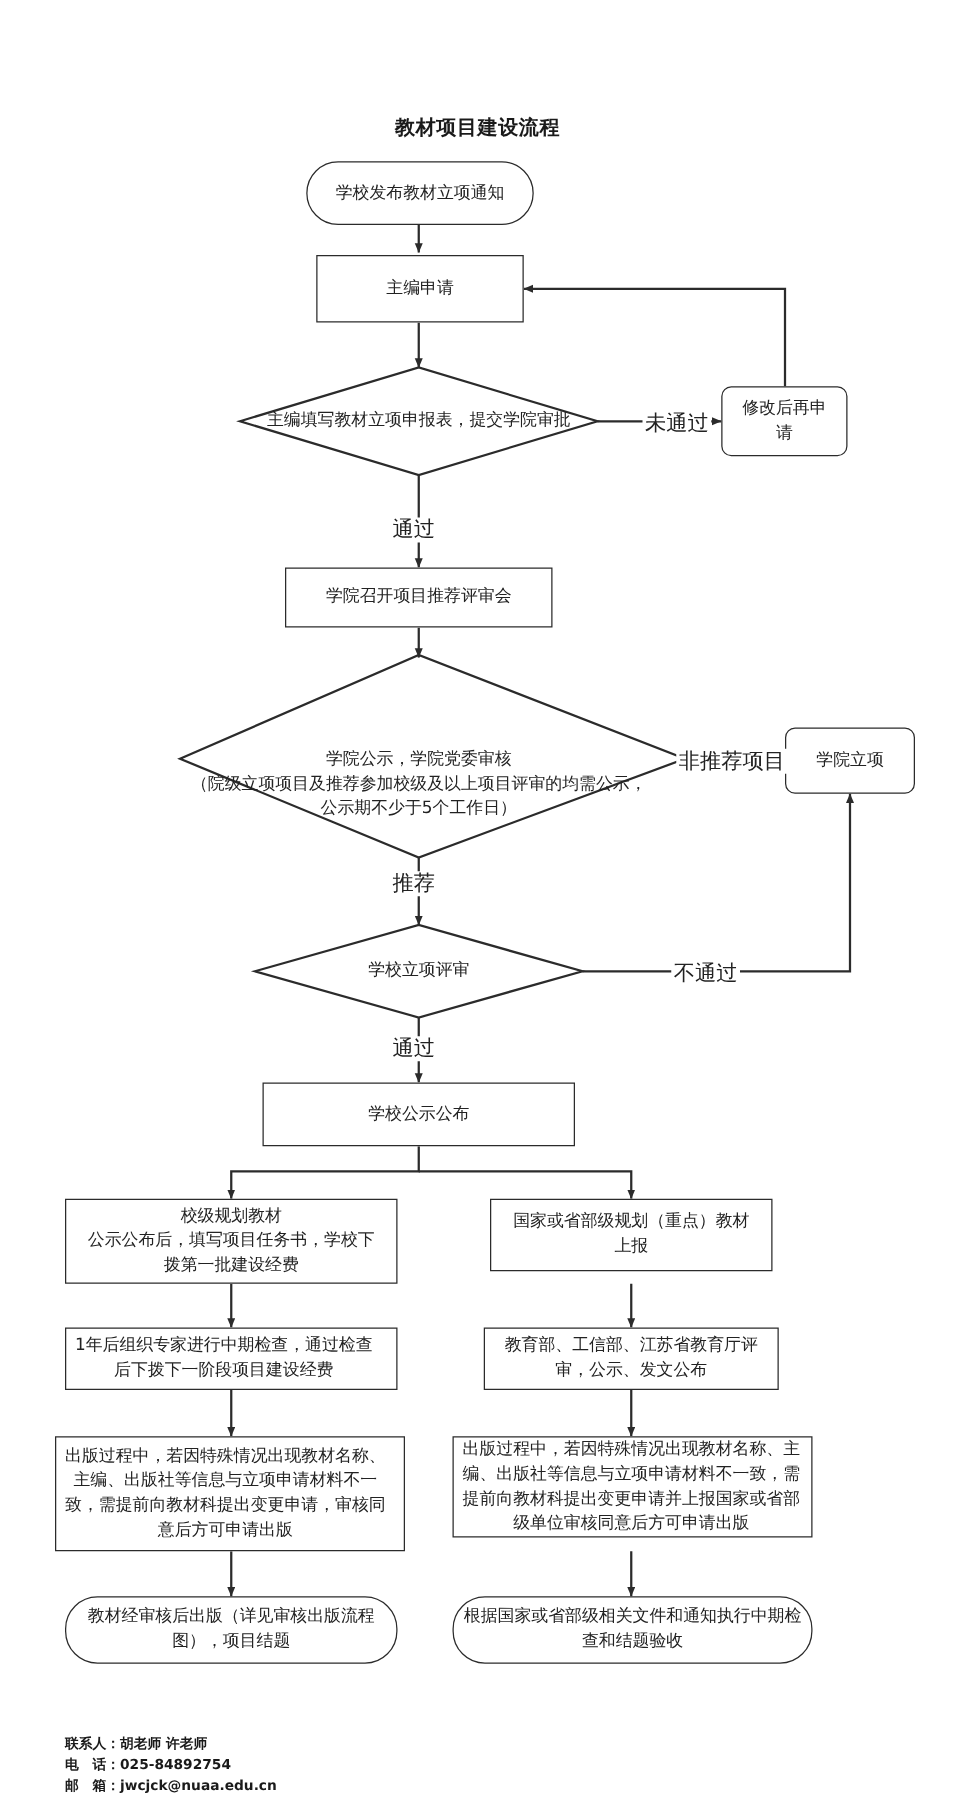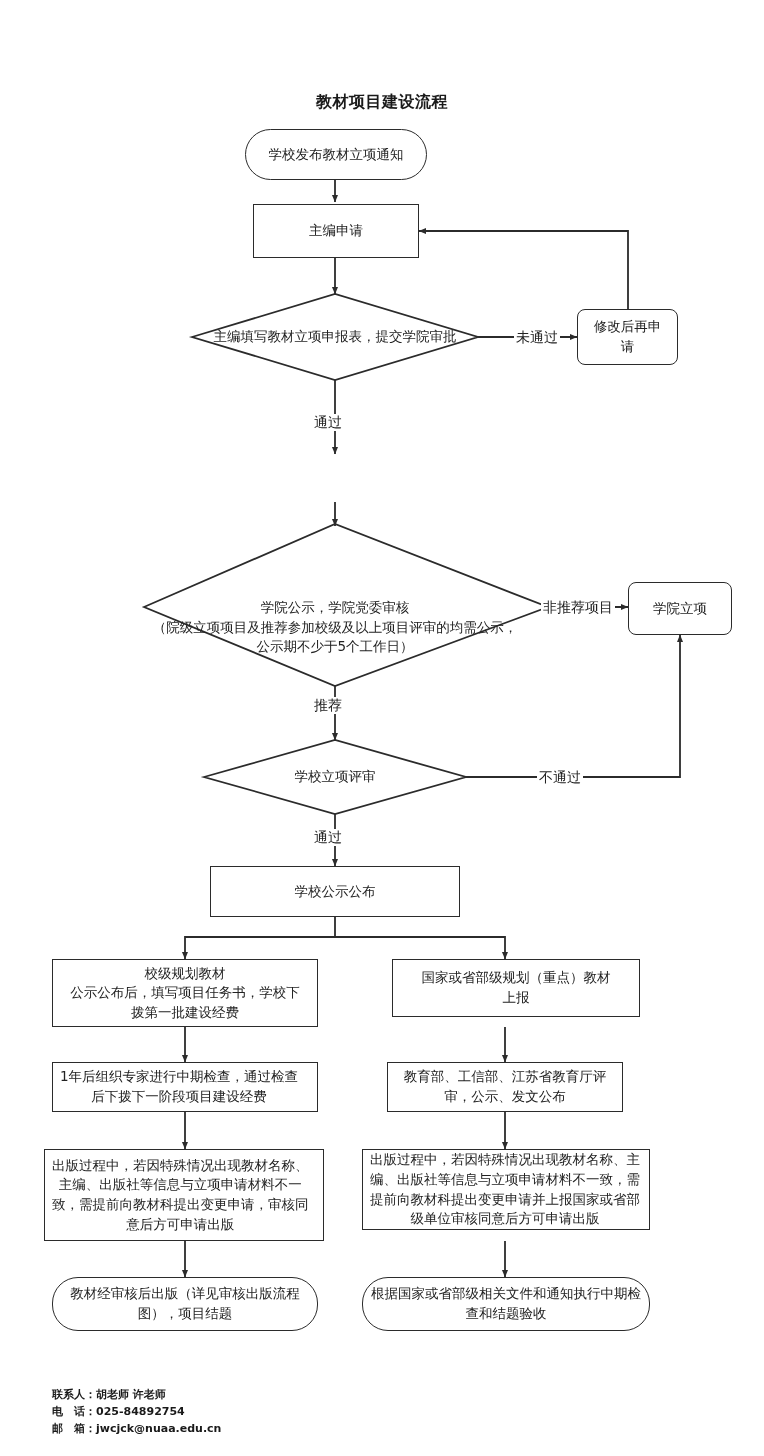--- a/index.html
+++ b/index.html
@@ -50,21 +50,21 @@
     position: absolute;
     text-align: center;
     font-size: 13.5px;
     line-height: 1.45;
     color: #222222;
     white-space: pre-line;
     pointer-events: none;
   }
   .edge-label {
     position: absolute;
-    font-size: 14px;
+    font-size: 17px;
     line-height: 1.2;
     color: #222222;
     background: #ffffff;
     padding: 0 2px;
     white-space: nowrap;
   }
   #title {
     position: absolute;
     left: 0;
     top: 58px;
@@ -140,20 +140,21 @@
 
   <div class="node rounded" style="left:245px; top:95px; width:182px; height:51px;">学校发布教材立项通知</div>
 
   <div class="node rect" style="left:253px; top:170px; width:166px; height:54px;">主编申请</div>
 
   <div class="diamond-label" style="left:200px; top:293px; width:270px;">主编填写教材立项申报表，提交学院审批</div>
 
   <div class="node rounded" style="left:577px; top:275px; width:101px; height:56px; border-radius:8px;">修改后再申
 请</div>
 
+  <div class="node rect" style="left:228px; top:420px; width:214px; height:48px;">学院召开项目推荐评审会</div>
 
   <div class="diamond-label" style="left:112px; top:564px; width:446px;">学院公示，学院党委审核
 （院级立项项目及推荐参加校级及以上项目评审的均需公示，
 公示期不少于5个工作日）</div>
 
   <div class="node rounded" style="left:628px; top:548px; width:104px; height:53px; border-radius:8px;">学院立项</div>
 
   <div class="diamond-label" style="left:255px; top:733px; width:160px;">学校立项评审</div>
 
   <div class="node rect" style="left:210px; top:832px; width:250px; height:51px;">学校公示公布</div>
@@ -166,21 +167,21 @@
 后下拨下一阶段项目建设经费</div>
 
   <div class="node rect lefttext" style="left:44px; top:1115px; width:280px; height:92px;">出版过程中，若因特殊情况出现教材名称、
 主编、出版社等信息与立项申请材料不一
 致，需提前向教材科提出变更申请，审核同
 意后方可申请出版</div>
 
   <div class="node rounded" style="left:52px; top:1243px; width:266px; height:54px;">教材经审核后出版（详见审核出版流程
 图），项目结题</div>
 
-  <div class="node rect" style="left:392px; top:925px; width:248px; height:58px;">国家或省部级规划（重点）教材
+  <div class="node rect" style="left:392px; top:925px; width:226px; height:58px;">国家或省部级规划（重点）教材
 上报</div>
 
   <div class="node rect" style="left:387px; top:1028px; width:236px; height:50px;">教育部、工信部、江苏省教育厅评
 审，公示、发文公布</div>
 
   <div class="node rect lefttext" style="left:362px; top:1115px; width:288px; height:81px;">出版过程中，若因特殊情况出现教材名称、主
 编、出版社等信息与立项申请材料不一致，需
 提前向教材科提出变更申请并上报国家或省部
 级单位审核同意后方可申请出版</div>
 

